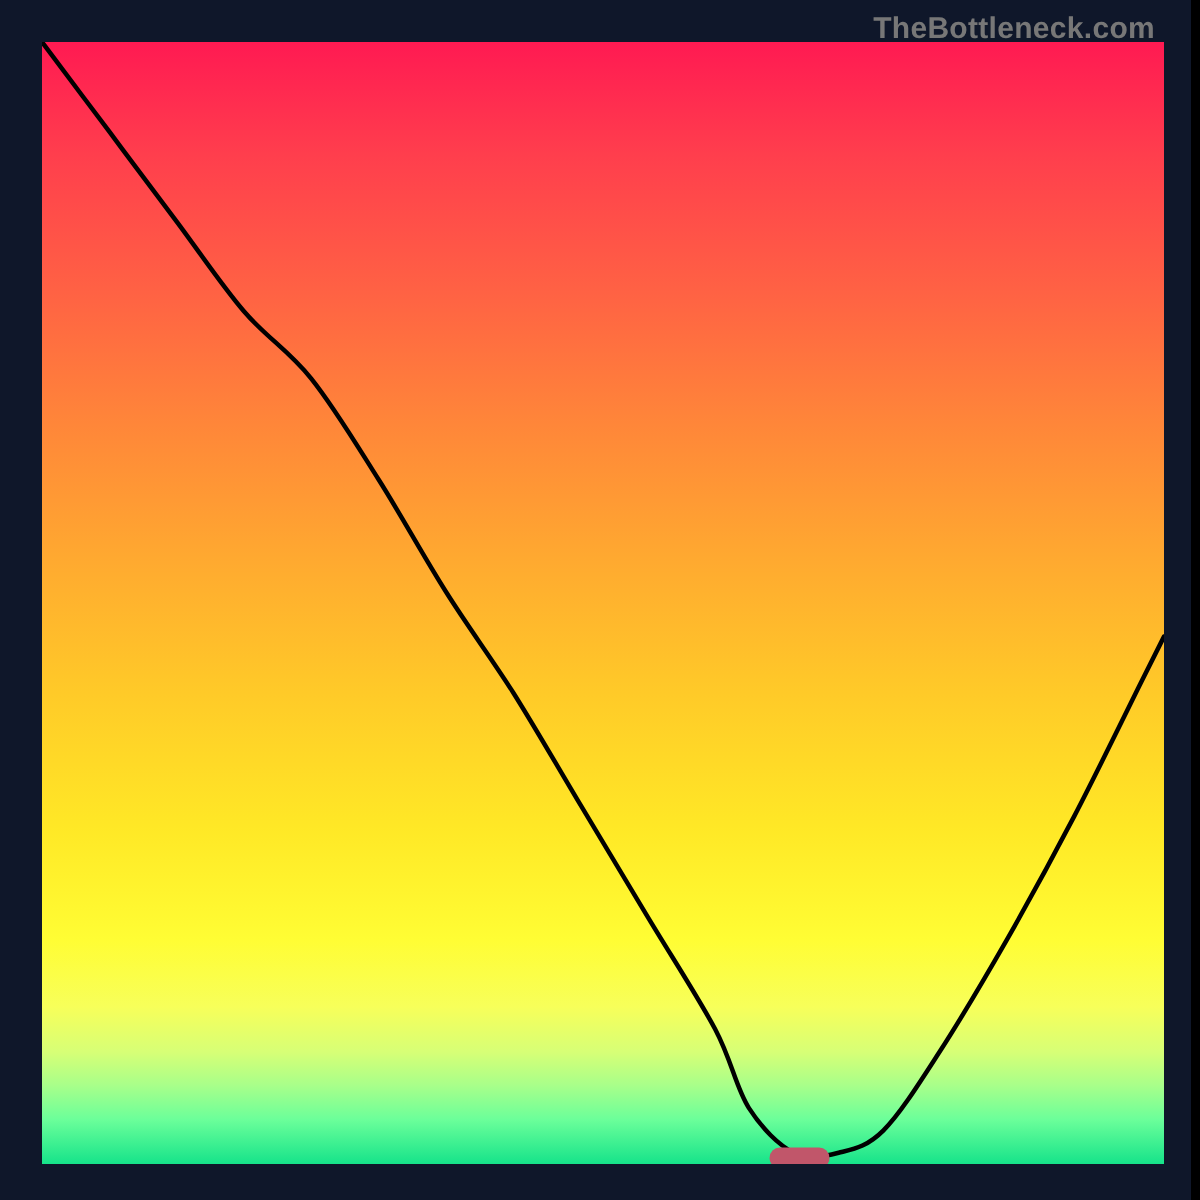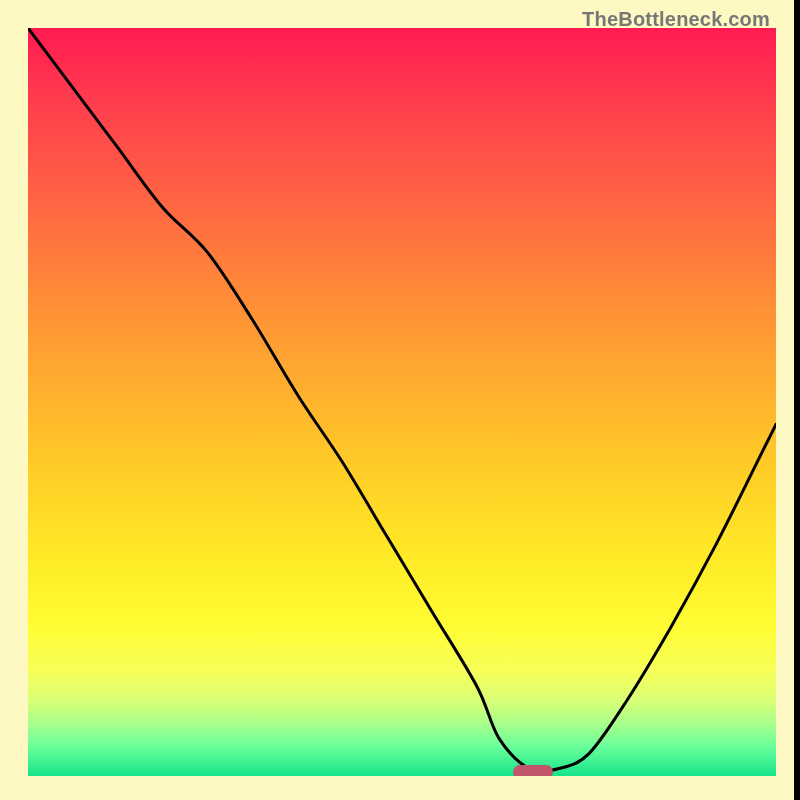--- a/index.html
+++ b/index.html
@@ -9,21 +9,21 @@
     height: 800px;
     background: #000;
     overflow: hidden;
   }
   .frame {
     position: absolute;
     left: 0;
     top: 0;
     width: 794px;
     height: 800px;
-    background: #fef9c3;
+    background: #0f172a;
   }
   .plot {
     position: absolute;
     left: 28px;
     top: 28px;
     width: 748px;
     height: 748px;
     overflow: hidden;
   }
   .gradient {

